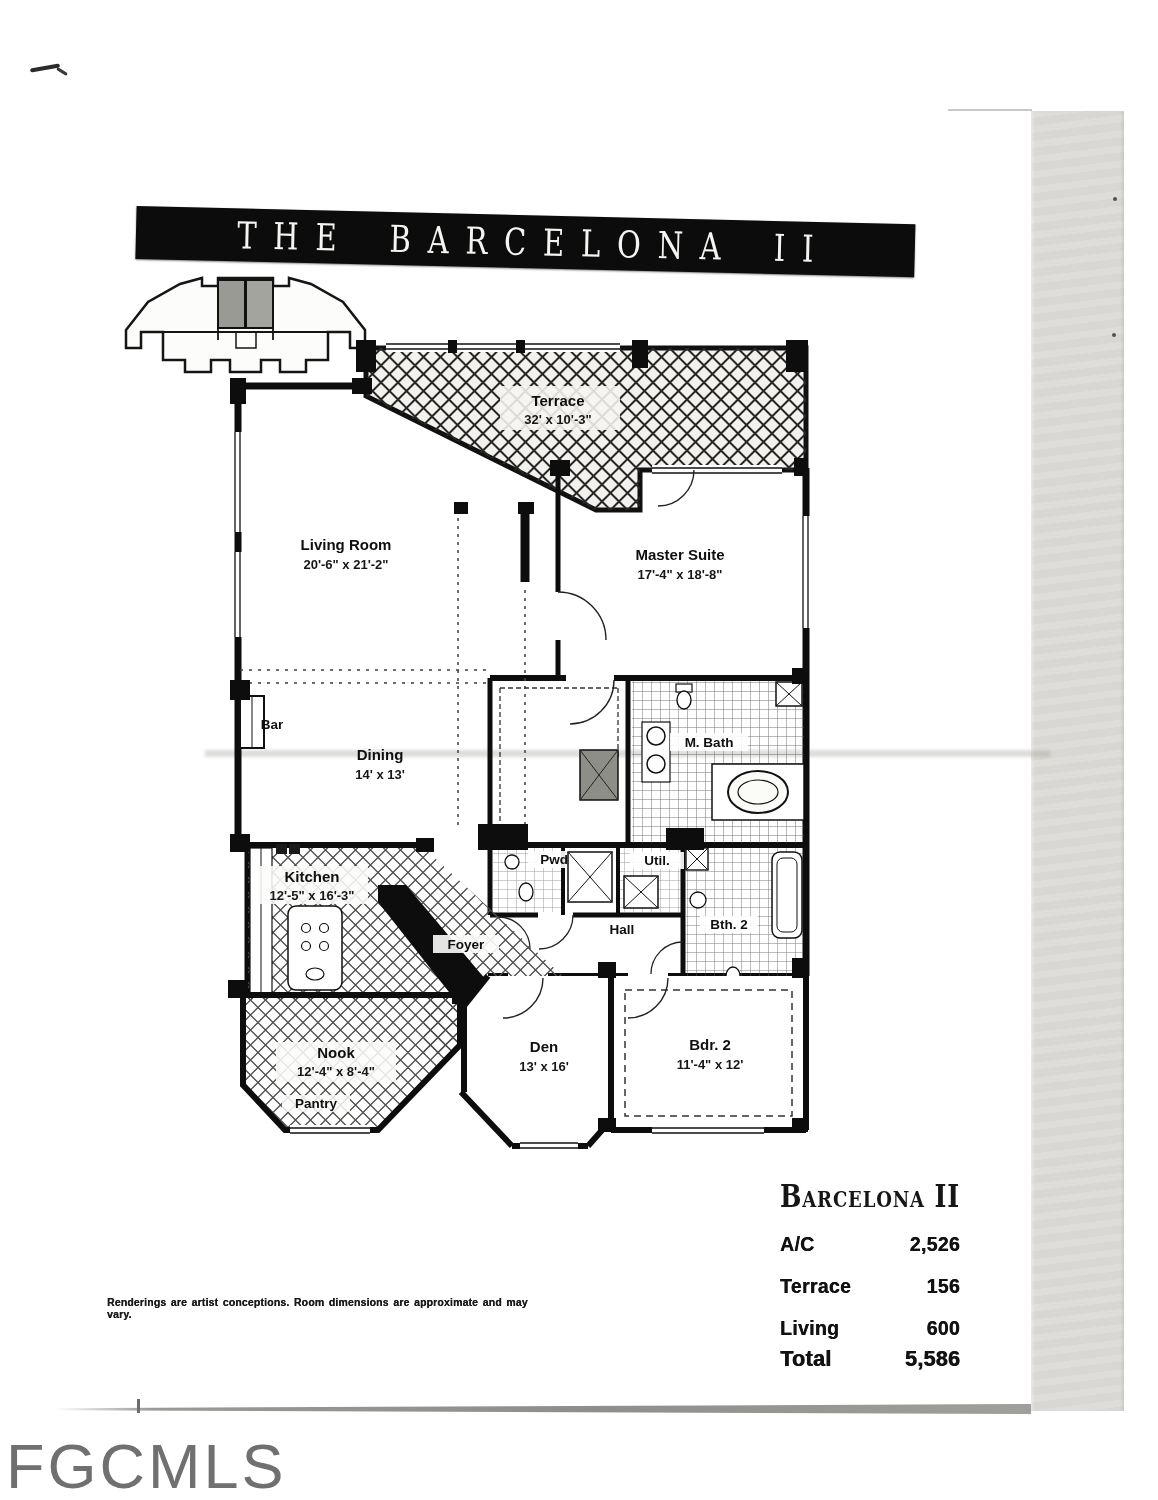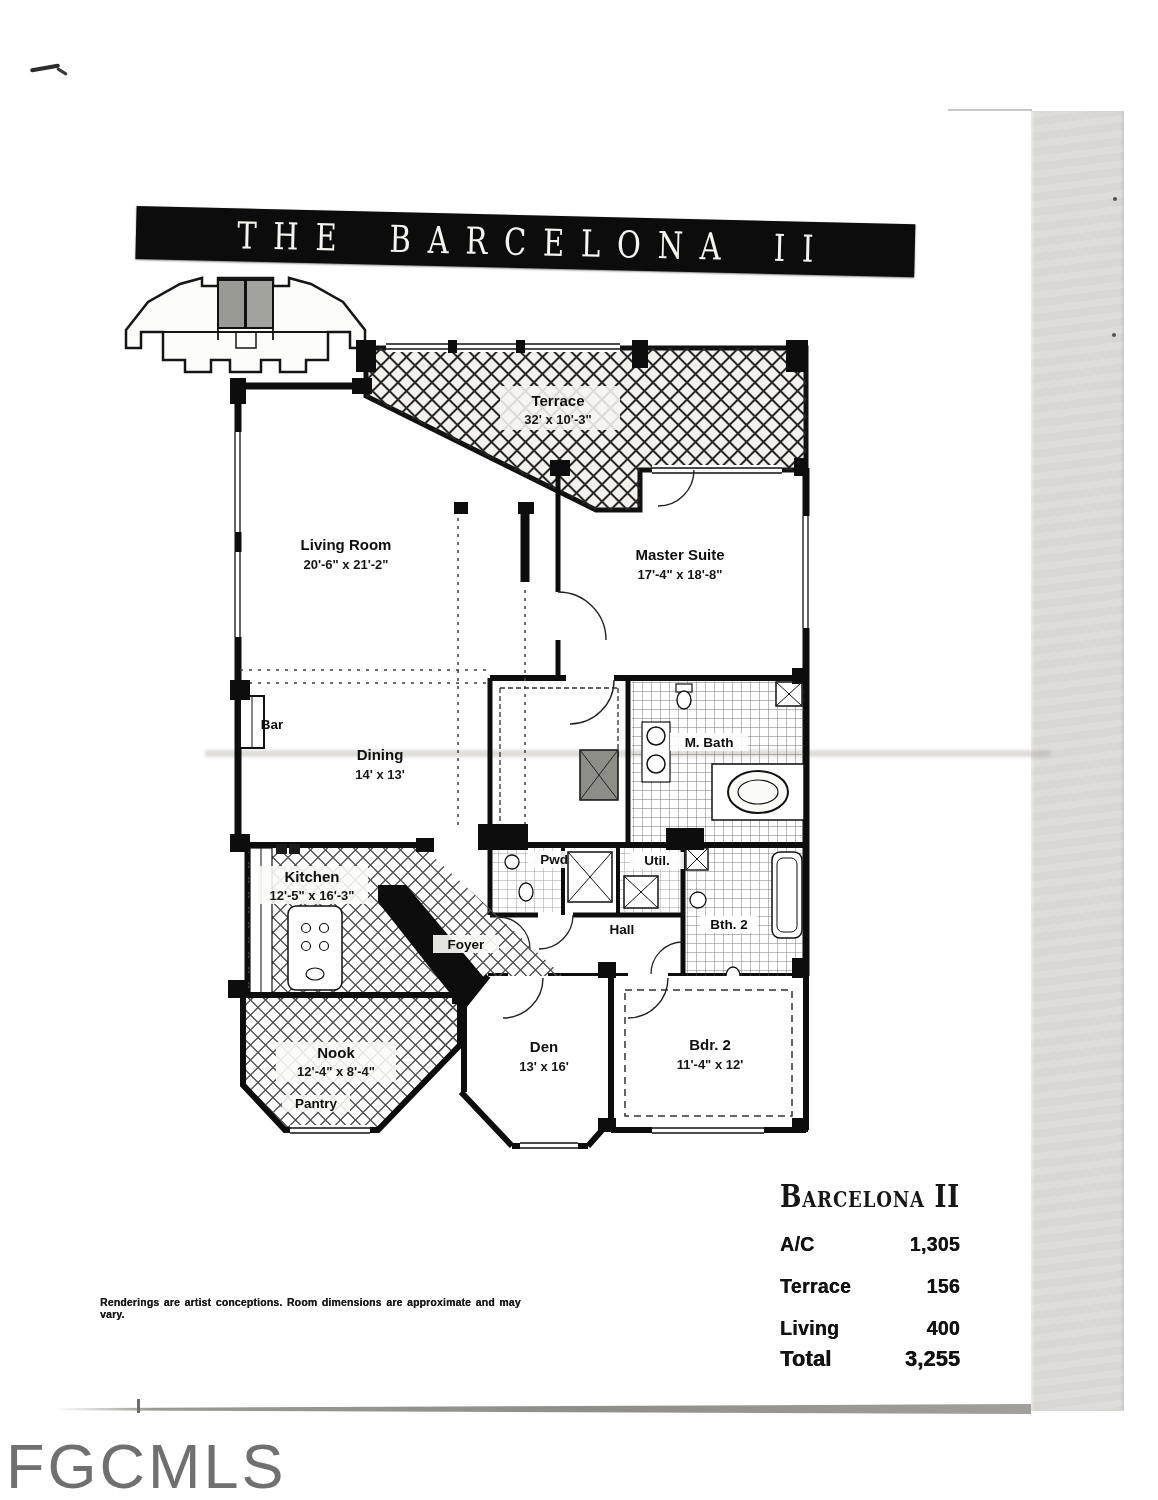--- a/index.html
+++ b/index.html
@@ -52,21 +52,21 @@
   #stats .stats-title{
     font-family:"DejaVu Serif",serif;font-variant:small-caps;font-weight:700;
     font-size:31px;letter-spacing:1px;transform:scaleX(.82);transform-origin:left;
     white-space:nowrap;margin-bottom:4px;color:#161616;
   }
   .stats-row{display:flex;justify-content:space-between;font-weight:700;font-size:19.5px;
     letter-spacing:.3px;margin-top:19px;text-shadow:.35px 0 currentColor;}
   .stats-row.total{font-size:21.5px;margin-top:7px;text-shadow:.7px 0 currentColor;align-items:center;}
 
   #disclaimer{
-    left:100px;top:1296px;width:440px;font-size:10.5px;font-weight:700;color:#1b1b1b;
+    left:107px;top:1296px;width:440px;font-size:10.5px;font-weight:700;color:#1b1b1b;
     letter-spacing:.15px;word-spacing:1.5px;text-shadow:.2px 0 currentColor;
   }
   #watermark{
     left:6px;top:1430px;font-size:63px;color:#707070;letter-spacing:3px;
     font-family:"Liberation Sans",sans-serif;
   }
 </style>
 </head>
 <body>
 
@@ -321,31 +321,31 @@
     <rect x="0" y="640" width="18" height="18"></rect>
     <rect x="370" y="778" width="18" height="14"></rect>
     <rect x="564" y="778" width="16" height="14"></rect>
   </g>
 </svg>
 
 <div class="abs" id="stats">
   <div class="stats-title">Barcelona II</div>
   <div class="stats-row">
     <span>A/C</span>
-    <span>1,305</span>
+    <span>2,526</span>
   </div>
   <div class="stats-row">
     <span>Terrace</span>
     <span>156</span>
   </div>
   <div class="stats-row">
     <span>Living</span>
-    <span>400</span>
+    <span>600</span>
   </div>
   <div class="stats-row total">
     <span>Total</span>
-    <span>3,255</span>
+    <span>5,586</span>
   </div>
 </div>
 
 <div class="abs" id="disclaimer">Renderings are artist conceptions. Room dimensions are approximate and may vary.</div>
 
 <div class="abs" id="watermark">FGCMLS</div>
 
 </body></html>

